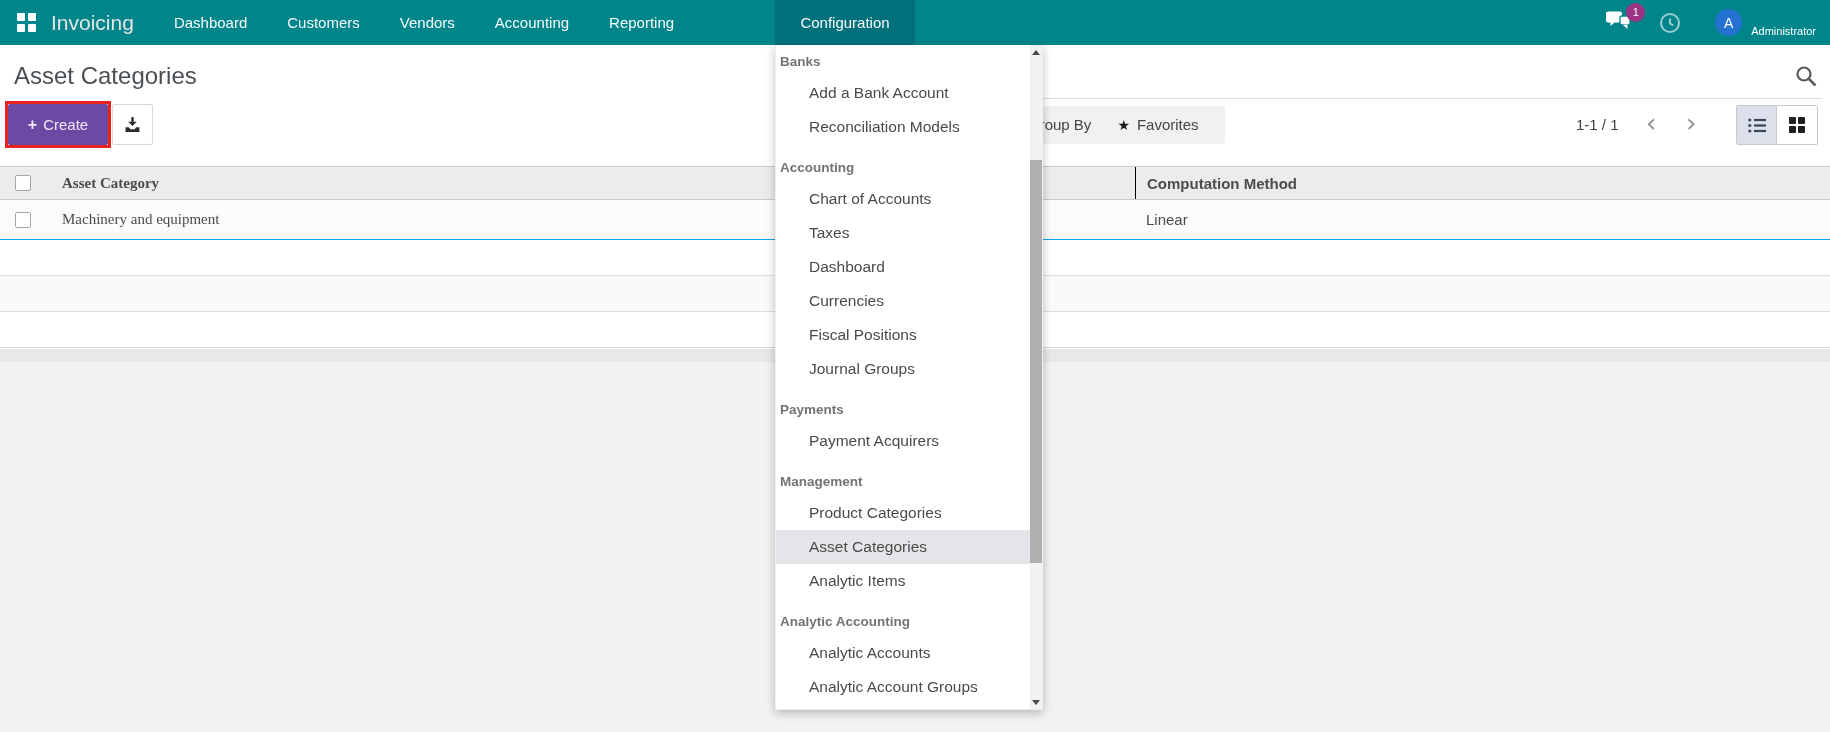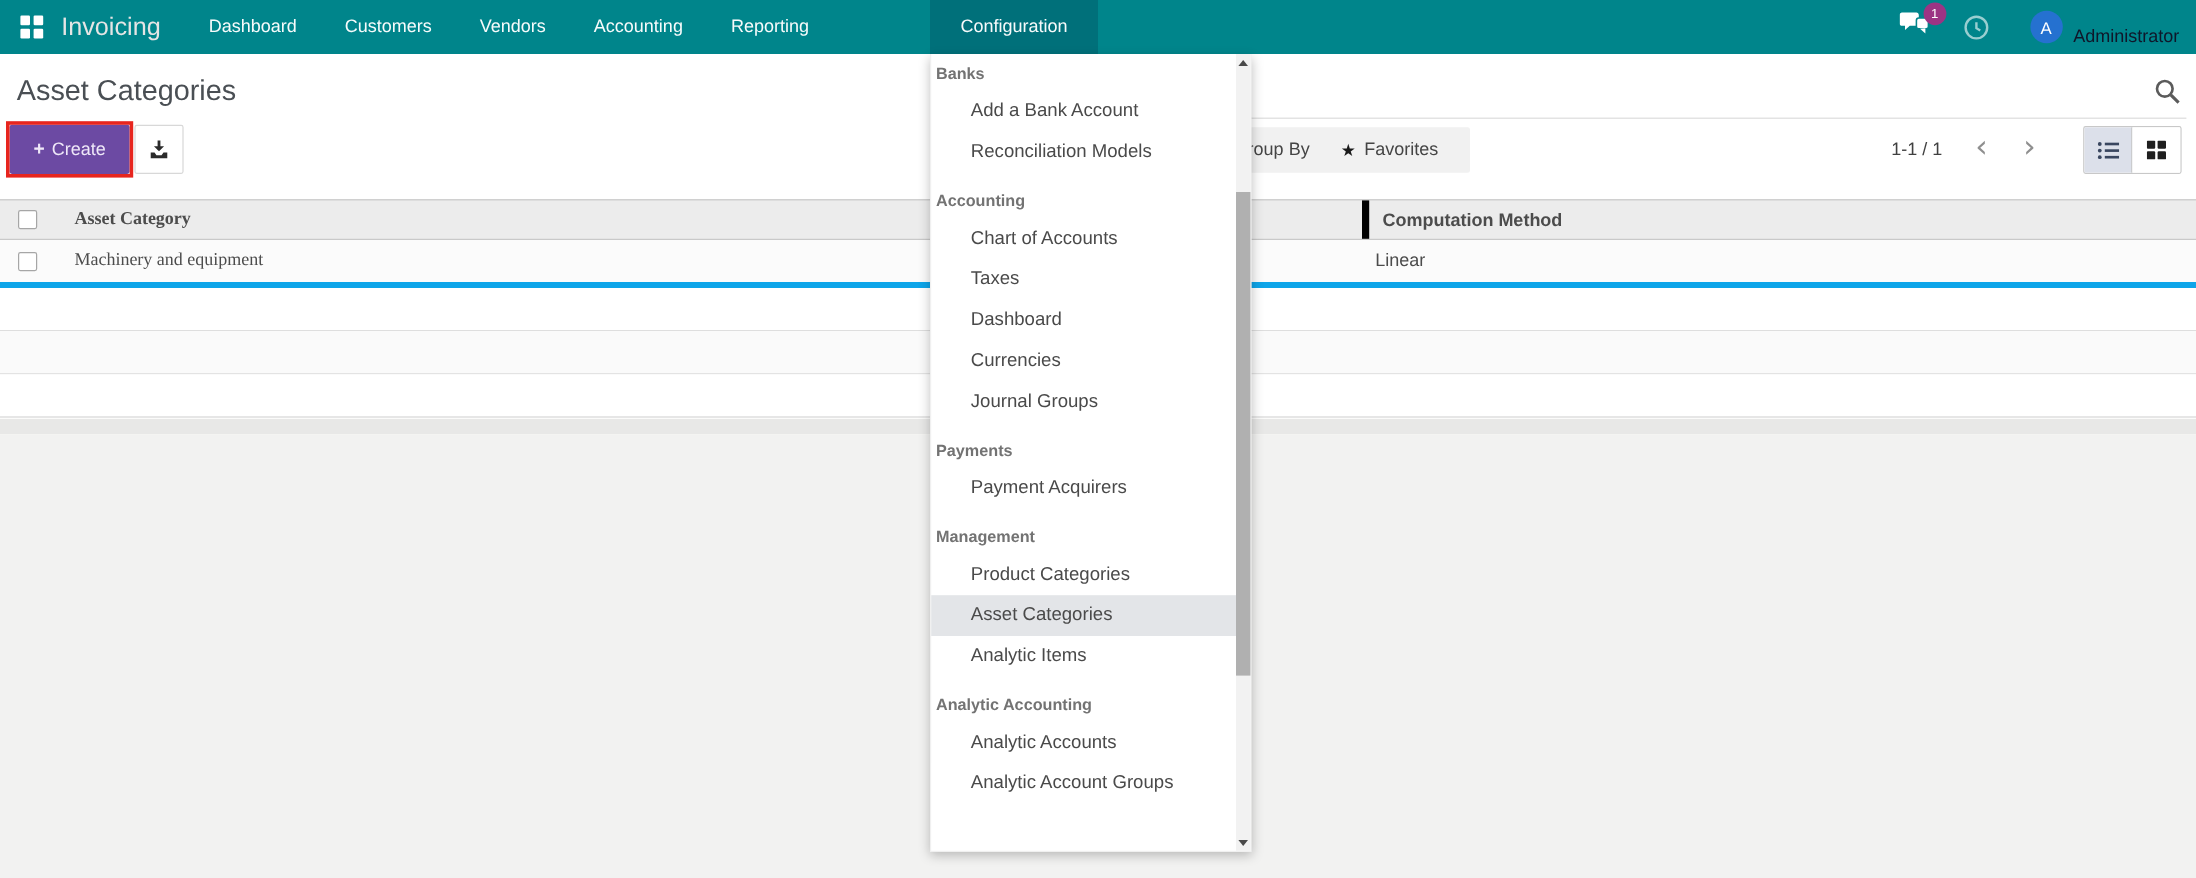--- a/index.html
+++ b/index.html
@@ -33,21 +33,21 @@
   .badge {
     position: absolute; top: -8px; right: -14px; width: 19px; height: 19px; border-radius: 50%;
     background: #9C3484; color: #fff; font-size: 11px; display: flex; align-items: center; justify-content: center;
   }
   .clock-wrap { cursor: pointer; display: flex; align-items: center; }
   .user-wrap { display: flex; align-items: center; gap: 9px; cursor: pointer; margin-left: 14px; }
   .avatar {
     width: 27px; height: 27px; border-radius: 50%; background: #2571D0; color: #fff;
     font-size: 14px; display: flex; align-items: center; justify-content: center;
   }
-  .username { color: #0f172a; font-size: 15px; margin-top: 16px; }
+  .username { color: #ffffff; font-size: 11px; margin-top: 16px; }
 
   
   .page-title { position: absolute; left: 14px; top: 62px; font-size: 24px; color: #4a4f54; }
   .search-underline { position: absolute; left: 1000px; top: 98px; width: 822px; height: 1px; background: #dddddd; }
   .search-icon { position: absolute; left: 1794px; top: 64px; cursor: pointer; }
 
   .highlight-box { position: absolute; left: 5px; top: 101px; width: 106px; height: 47px; border: 3px solid #E7251E; z-index: 10; }
   .create-btn {
     position: absolute; left: 8px; top: 104px; width: 100px; height: 41px;
     background: #6C4AA3; color: #EFE8F8; border: none; border-radius: 2px;
@@ -76,28 +76,28 @@
   .sw-btn.active { background: #DCE0EA; border-right: 1px solid #c8c8c8; }
 
   
   .thead {
     position: absolute; left: 0; top: 166px; width: 1830px; height: 34px;
     background: #ECECEC; border-top: 1px solid #C9C9C9; border-bottom: 1px solid #C9C9C9;
     display: flex; align-items: center; font-weight: bold; font-size: 15px; color: #4c4c4c;
   }
   .trow {
     position: absolute; left: 0; top: 200px; width: 1830px; height: 40px;
-    background: #FBFBFB; border-bottom: 5px solid #0ea5e9;
+    background: #FBFBFB; border-bottom: 1px solid #0ea5e9;
     display: flex; align-items: center; font-size: 15px; color: #4c4c4c; cursor: pointer;
   }
   .cell-cb { width: 62px; padding-left: 15px; display: flex; align-items: center; }
   .cb { width: 16px; height: 16px; border: 1px solid #A6A6A6; border-radius: 2px; background: #fff; cursor: pointer; }
   .cell-name { flex: 1; font-family: Liberation Serif, serif; }
   .col-method { position: absolute; left: 1135px; top: 0; height: 100%; display: flex; align-items: center; padding-left: 11px; }
-  .thead .col-method { border-left: 6px solid #000000; }
+  .thead .col-method { border-left: 1px solid #000000; }
   .empty-row { position: absolute; left: 0; width: 1830px; height: 36px; border-bottom: 1px solid #DEDEDE; background: #fff; }
   .er1 { top: 240px; }
   .er2 { top: 276px; background: #FAFAFA; }
   .er3 { top: 312px; border-bottom: 1px solid #D6D6D6; }
   .lower-strip { position: absolute; left: 0; top: 349px; width: 1830px; height: 13px; background: #E8E8E7; }
   .page-bottom { position: absolute; left: 0; top: 362px; width: 1830px; height: 370px; background: #F2F2F1; }
 
   
   .dd-menu {
     position: absolute; left: 775px; top: 45px; width: 268px; height: 665px;
@@ -236,20 +236,21 @@
   <div class="dd-list">
     <div class="dd-section first">Banks</div>
     <div class="dd-item">Add a Bank Account</div>
     <div class="dd-item">Reconciliation Models</div>
 
     <div class="dd-section">Accounting</div>
     <div class="dd-item">Chart of Accounts</div>
     <div class="dd-item">Taxes</div>
     <div class="dd-item">Dashboard</div>
     <div class="dd-item">Currencies</div>
+    <div class="dd-item">Fiscal Positions</div>
     <div class="dd-item">Journal Groups</div>
 
     <div class="dd-section">Payments</div>
     <div class="dd-item">Payment Acquirers</div>
 
     <div class="dd-section">Management</div>
     <div class="dd-item">Product Categories</div>
     <div class="dd-item active">Asset Categories</div>
     <div class="dd-item">Analytic Items</div>
 

